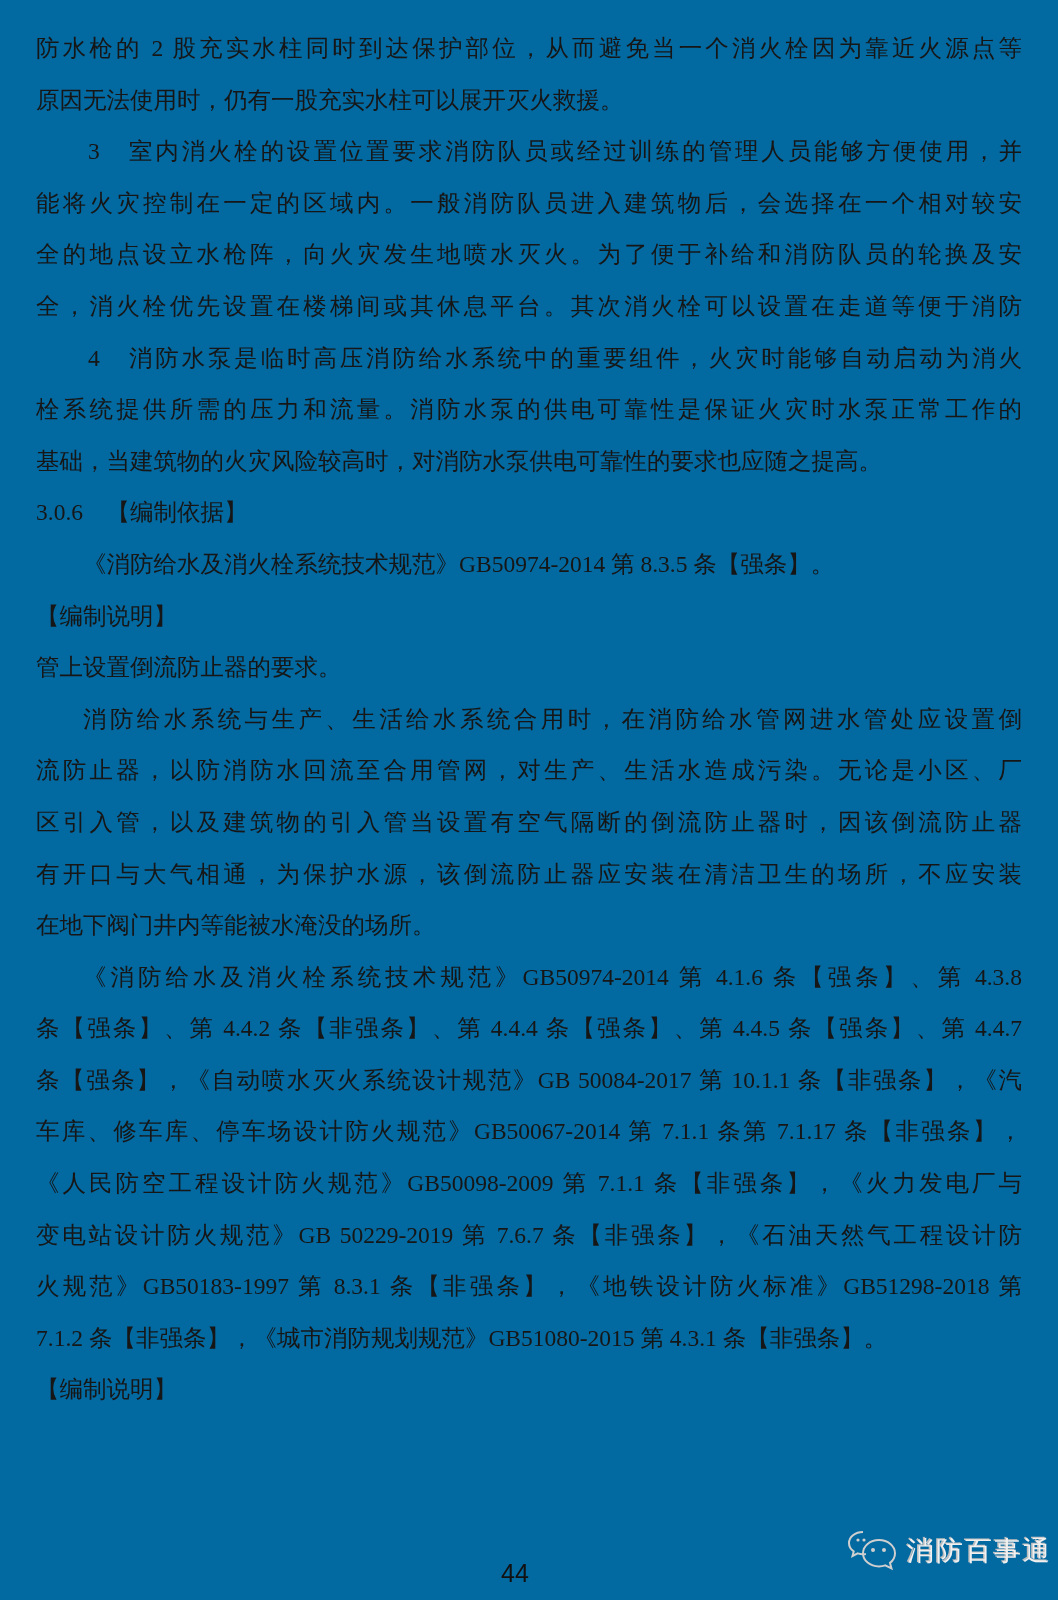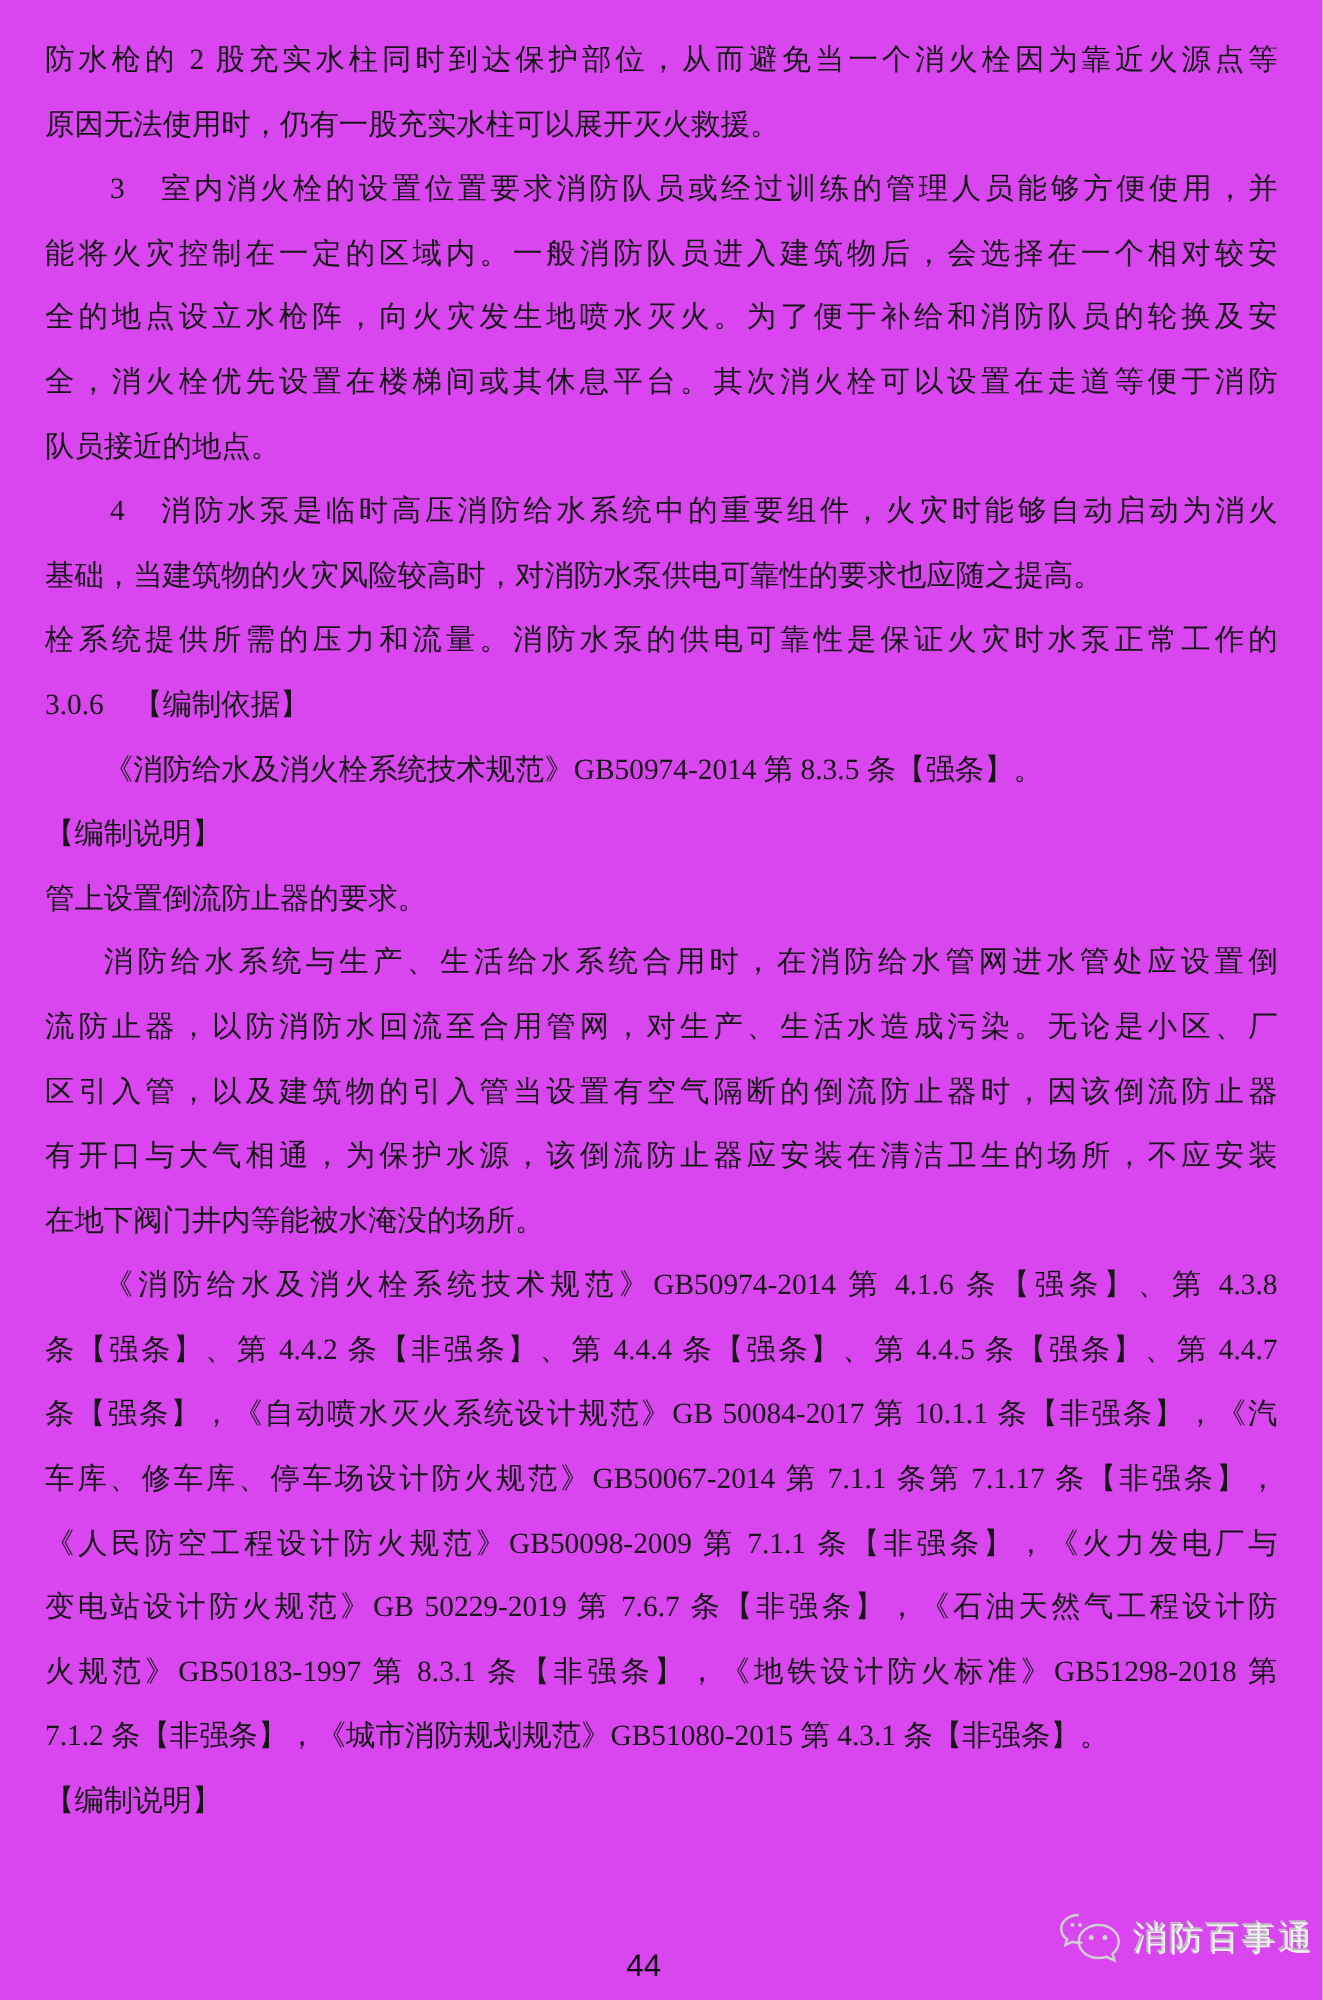--- a/index.html
+++ b/index.html
@@ -5,21 +5,21 @@
   html, body {
     margin: 0;
     padding: 0;
     background: #e9e9e9;
   }
   .page {
     position: relative;
     width: 1058px;
     height: 1600px;
     margin: 0 auto;
-    background: #d946ef;
+    background: #0369a1;
     overflow: hidden;
     font-family: "Liberation Serif", "DejaVu Serif", serif;
     color: #161616;
   }
   .text-block {
     position: absolute;
     left: 36px;
     top: 23px;
     width: 986px;
   }
@@ -79,24 +79,23 @@
 <body>
 
 <div class="page">
   <div class="text-block">
     <div class="line just">防水枪的 2 股充实水柱同时到达保护部位，从而避免当一个消火栓因为靠近火源点等</div>
     <div class="line end">原因无法使用时，仍有一股充实水柱可以展开灭火救援。</div>
     <div class="line just ind-item">3　室内消火栓的设置位置要求消防队员或经过训练的管理人员能够方便使用，并</div>
     <div class="line just">能将火灾控制在一定的区域内。一般消防队员进入建筑物后，会选择在一个相对较安</div>
     <div class="line just">全的地点设立水枪阵，向火灾发生地喷水灭火。为了便于补给和消防队员的轮换及安</div>
     <div class="line just">全，消火栓优先设置在楼梯间或其休息平台。其次消火栓可以设置在走道等便于消防</div>
-    <div class="line end">队员接近的地点。</div>
     <div class="line just ind-item">4　消防水泵是临时高压消防给水系统中的重要组件，火灾时能够自动启动为消火</div>
+    <div class="line just">栓系统提供所需的压力和流量。消防水泵的供电可靠性是保证火灾时水泵正常工作的</div>
     <div class="line end">基础，当建筑物的火灾风险较高时，对消防水泵供电可靠性的要求也应随之提高。</div>
-    <div class="line just">栓系统提供所需的压力和流量。消防水泵的供电可靠性是保证火灾时水泵正常工作的</div>
     <div class="line end">3.0.6　【编制依据】</div>
     <div class="line end ind-para">《消防给水及消火栓系统技术规范》GB50974-2014 第 8.3.5 条【强条】。</div>
     <div class="line end">【编制说明】</div>
     <div class="line end">管上设置倒流防止器的要求。</div>
     <div class="line just ind-para">消防给水系统与生产、生活给水系统合用时，在消防给水管网进水管处应设置倒</div>
     <div class="line just">流防止器，以防消防水回流至合用管网，对生产、生活水造成污染。无论是小区、厂</div>
     <div class="line just">区引入管，以及建筑物的引入管当设置有空气隔断的倒流防止器时，因该倒流防止器</div>
     <div class="line just">有开口与大气相通，为保护水源，该倒流防止器应安装在清洁卫生的场所，不应安装</div>
     <div class="line end">在地下阀门井内等能被水淹没的场所。</div>
     <div class="line just ind-para">《消防给水及消火栓系统技术规范》GB50974-2014 第 4.1.6 条【强条】、第 4.3.8</div>

